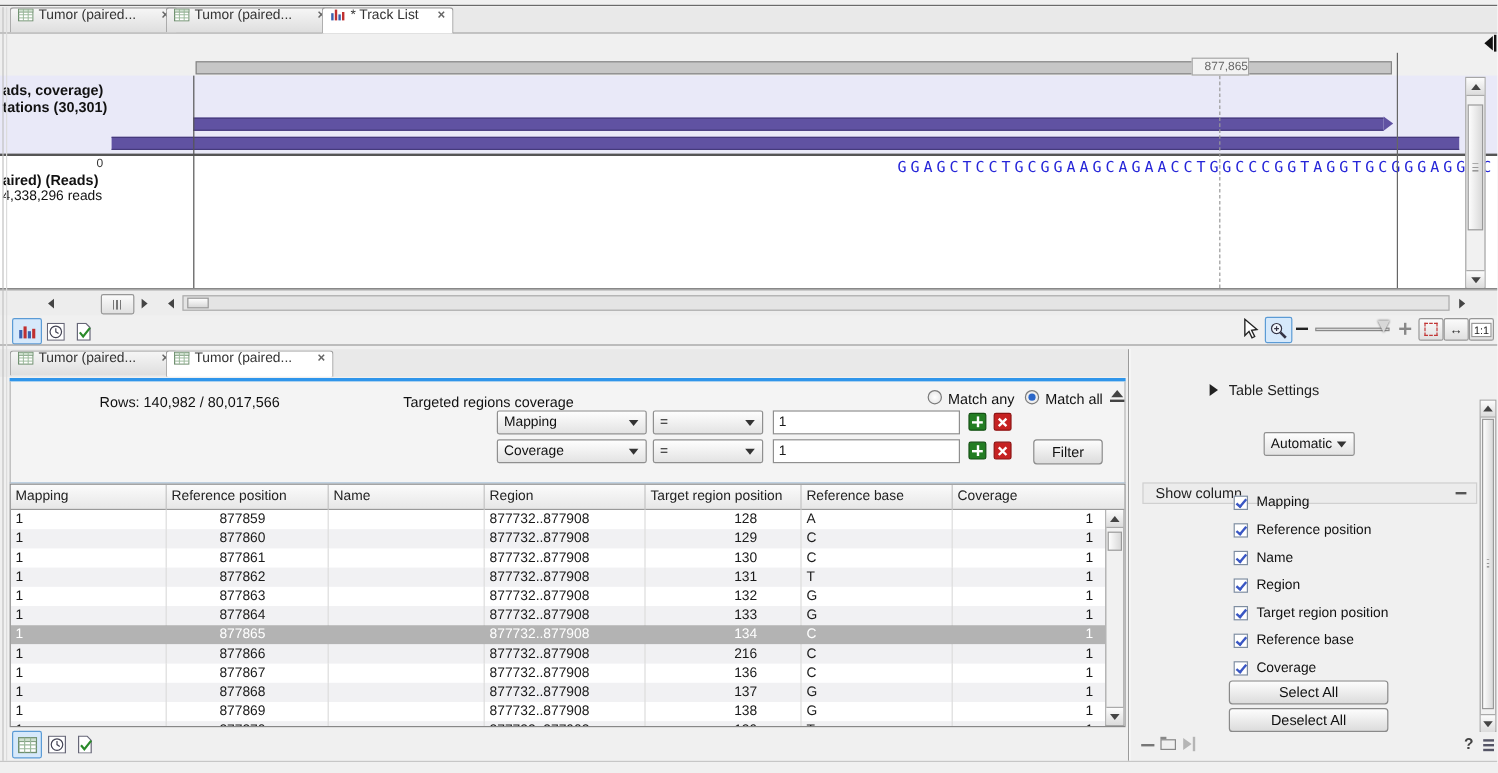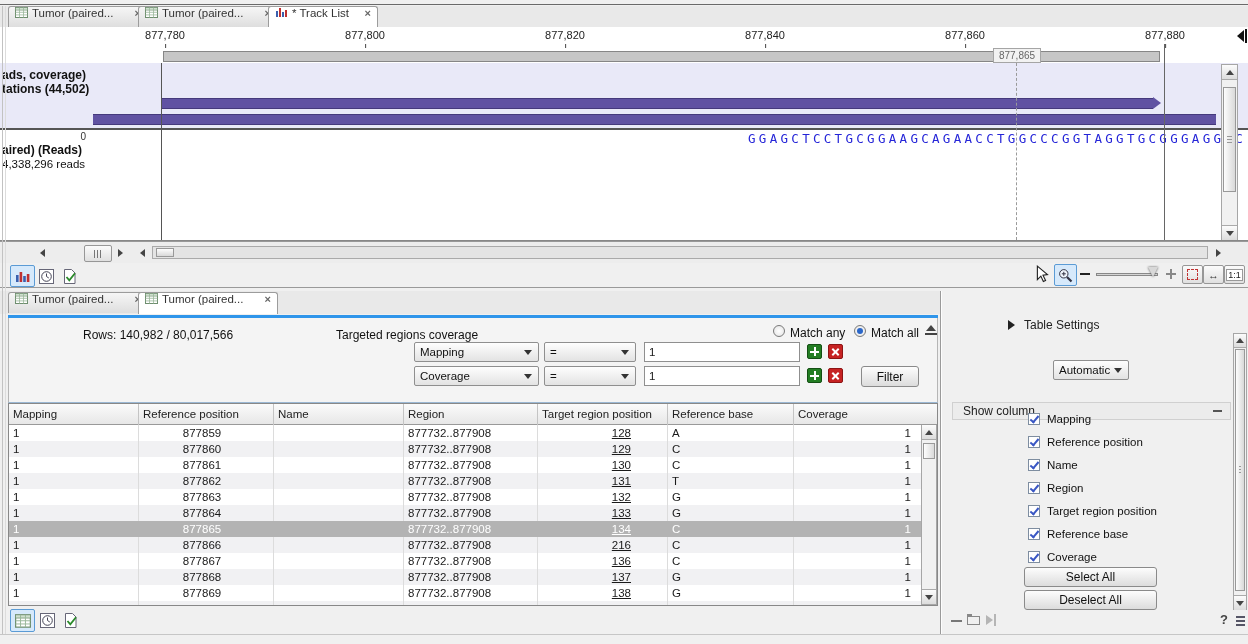--- a/index.html
+++ b/index.html
@@ -21,21 +21,21 @@
   
   .ruler{position:absolute;left:0;top:27px;width:1248px;height:36px;background:#fff;}
   .ruler-tick{position:absolute;top:2px;transform:translateX(-50%);font-size:11px;color:#222;}
   .ruler-tick::after{content:"";position:absolute;left:50%;top:15px;width:1px;height:4px;background:#444;}
   .ruler-tick:nth-child(1){left:165px}.ruler-tick:nth-child(2){left:365px}
   .ruler-tick:nth-child(3){left:565px}.ruler-tick:nth-child(4){left:765px}
   .ruler-tick:nth-child(5){left:965px}.ruler-tick:nth-child(6){left:1165px}
   .sel-bar{position:absolute;left:163px;top:51px;width:997px;height:11px;background:#c6c6c6;
            border:1px solid #868686;box-sizing:border-box;}
   .pos-tip{position:absolute;left:993px;top:48px;width:46px;height:13px;background:#f2f2f2;
-           border:1px solid #a5a5a5;font-size:10px;color:#666;text-align:center;line-height:13px;z-index:5;}
+           border:1px solid #a5a5a5;font-size:10px;color:#666;text-align:right;line-height:13px;z-index:5;}
   .track1{position:absolute;left:0;top:63px;width:1248px;height:65px;background:#e9e9f8;border-bottom:2px solid #555;box-sizing:content-box;}
   .track2{position:absolute;left:0;top:130px;width:1248px;height:110px;background:#fff;border-bottom:1px solid #888;}
   .track-name{font-weight:bold;font-size:12px;color:#111;}
   .track-sub{font-size:11.5px;color:#111;}
   .pbar{position:absolute;height:11px;background:#6052a2;border-top:1px solid #453a7c;border-bottom:1px solid #453a7c;box-sizing:border-box;}
   .pbar-arrow{position:absolute;width:0;height:0;border-top:6px solid transparent;border-bottom:6px solid transparent;border-left:8px solid #6052a2;}
   .seq{position:absolute;font-family:"DejaVu Sans Mono",monospace;font-size:12.5px;letter-spacing:3.3px;color:#2525d8;white-space:nowrap;}
   .dash-line{position:absolute;border-left:1px dashed #9a9a9a;width:0;}
 
   
@@ -83,21 +83,21 @@
   .thead{position:absolute;left:0;top:0;width:928px;height:21px;background:linear-gradient(#fbfbfb,#e7e7e7);border-bottom:1px solid #999;box-sizing:border-box;display:flex;}
   .th{height:21px;line-height:20px;padding-left:4px;font-size:11.5px;color:#222;border-right:1px solid #c4c4c4;box-sizing:border-box;overflow:hidden;white-space:nowrap;}
   .tbody{position:absolute;left:0;top:21px;width:912px;height:180px;overflow:hidden;}
   .trow{display:flex;height:16px;line-height:16px;}
   .trow:nth-child(even){background:#f1f1f3;}
   .trow.sel{background:#b3b3b3;color:#fff;}
   .cell{height:16px;font-size:11.5px;border-right:1px solid #dcdcdc;box-sizing:border-box;overflow:hidden;white-space:nowrap;padding-left:4px;}
   .trow.sel .cell{border-right-color:#b3b3b3;}
   .w0{width:130px;} .w1{width:135px;} .w2{width:130px;} .w3{width:134px;} .w4{width:130px;} .w5{width:126px;} .w6{width:125px;border-right:none;}
   .num{text-align:right;padding-left:0;}
-  .cell.w1{padding-right:8px;text-align:center;} .cell.w4{padding-right:36px;text-decoration:underline;} .cell.w6{padding-right:8px;}
+  .cell.w1{padding-right:8px;text-align:center;} .cell.w4{padding-right:36px;} .cell.w6{padding-right:8px;}
 
   
   .grp-hdr{position:absolute;left:952px;width:279px;height:18px;background:#ececec;border:1px solid #d0d0d0;box-sizing:border-box;display:flex;align-items:center;}
   .grp-hdr .g-lbl{flex:1;padding-left:10px;font-size:12px;color:#222;}
   .minus-ic{width:9px;height:2px;background:#555;margin-right:8px;}
   .cb-item{display:flex;align-items:center;height:17px;margin-bottom:6px;}
   .cb{width:12px;height:12px;background:#fff;border:1px solid #7e8da0;box-sizing:border-box;position:relative;display:inline-block;}
   .cb::after{content:"";position:absolute;left:3px;top:0px;width:3px;height:7px;border-right:2px solid #3a57c4;border-bottom:2px solid #3a57c4;transform:rotate(40deg);}
   .cb-label{margin-left:7px;font-size:11.5px;color:#111;}
   .tri-right-big{width:0;height:0;border-top:5px solid transparent;border-bottom:5px solid transparent;border-left:7px solid #222;}
@@ -135,37 +135,26 @@
           <rect x="1" y="4" width="2" height="6" fill="#3a5fae"></rect>
           <rect x="4" y="1" width="2" height="9" fill="#c03030"></rect>
           <rect x="7" y="5" width="2" height="5" fill="#3a5fae"></rect>
           <rect x="10" y="3" width="2" height="7" fill="#c03030"></rect>
         </svg>
       <span class="tab-label">* Track List</span>
       <span class="tab-close">×</span>
     </div>
   </div>
 
-  <div class="ruler">
-    <div>
-
-    <span class="ruler-tick">877,780</span>
-        <span class="ruler-tick">877,800</span>
-        <span class="ruler-tick">877,820</span>
-        <span class="ruler-tick">877,840</span>
-        <span class="ruler-tick">877,860</span>
-        <span class="ruler-tick">877,880</span>
-      </div>
-  </div>
   <div class="sel-bar"></div>
   <div class="pos-tip">877,865</div>
 
   <div class="track1">
     <div class="track-name abs" style="left:2px;top:5px;">ads, coverage)</div>
-    <div class="track-name abs" style="left:2px;top:19px;">tations (44,502)</div>
+    <div class="track-name abs" style="left:2px;top:19px;">tations (30,301)</div>
     <div class="pbar" style="left:161px;top:35px;width:992px;"></div>
     <div class="pbar-arrow" style="left:1153px;top:34px;"></div>
     <div class="pbar" style="left:93px;top:51px;width:1123px;"></div>
   </div>
 
   <div class="track2">
     <div class="abs" style="left:46px;top:1px;width:40px;text-align:right;font-size:10px;color:#333;">0</div>
     <div class="track-name abs" style="left:2px;top:13px;">aired) (Reads)</div>
     <div class="track-sub abs" style="left:2px;top:28px;">4,338,296 reads</div>
     <div class="seq" style="left:748px;top:1px;">GGAGCTCCTGCGGAAGCAGAACCTGGCCCGGTAGGTGCGGGAGGCC</div>

